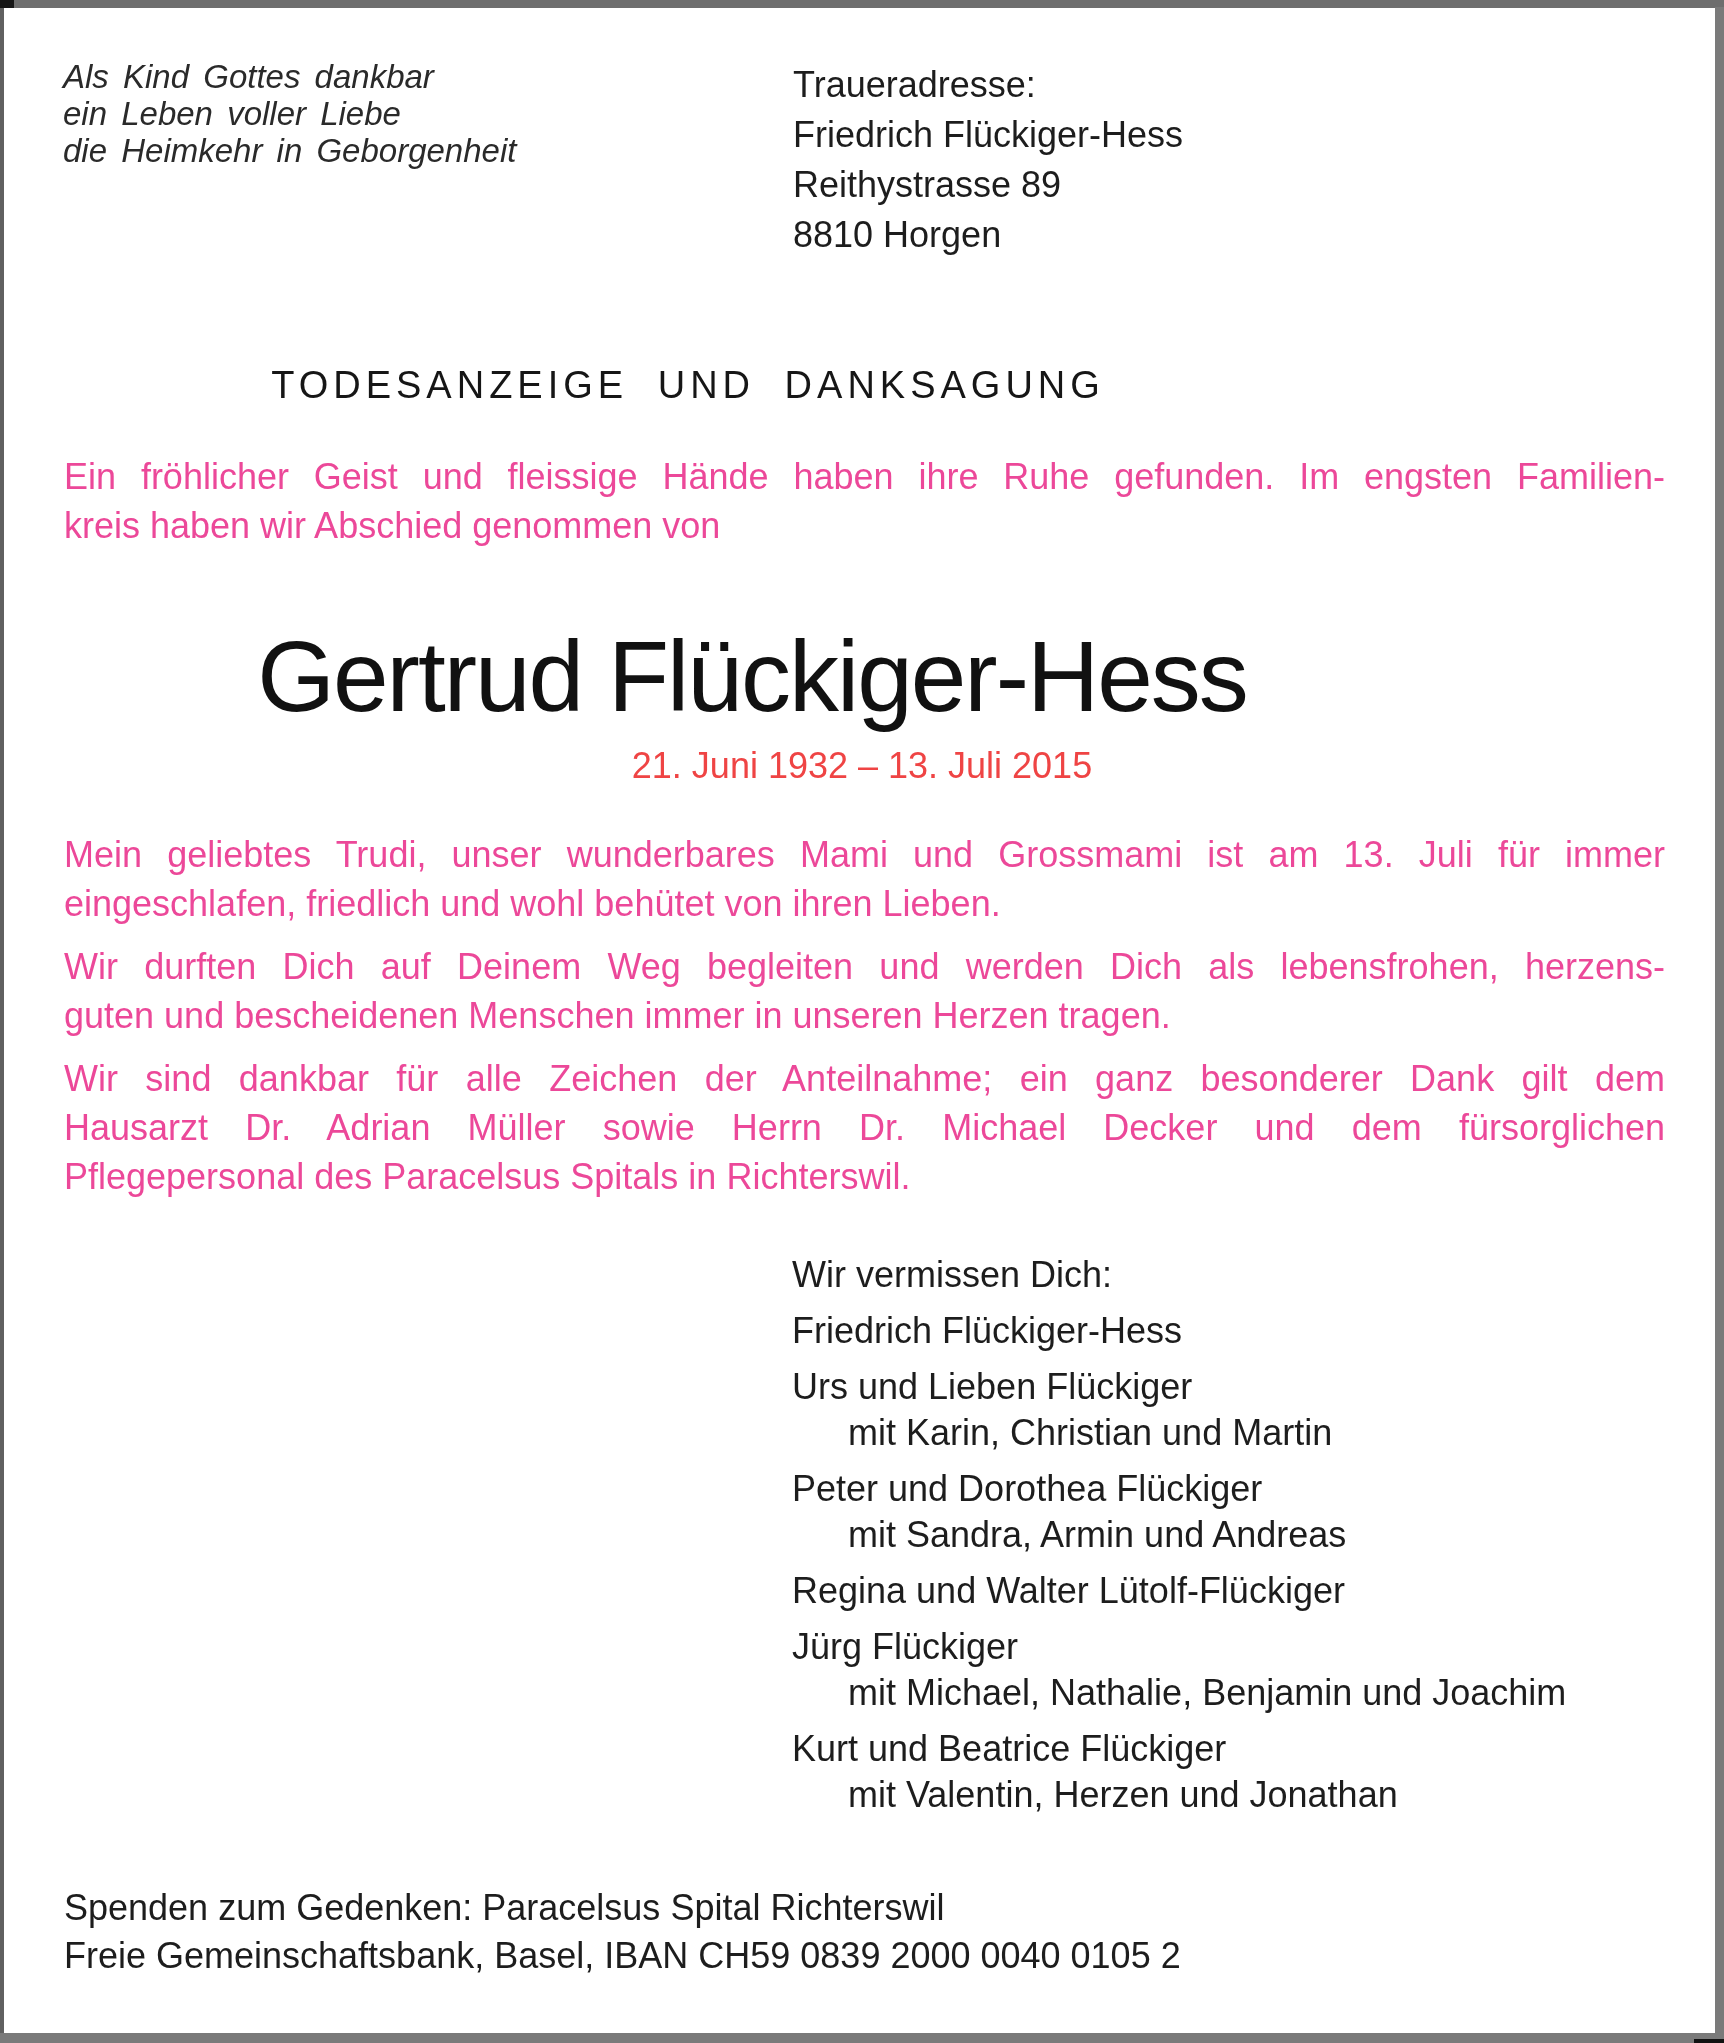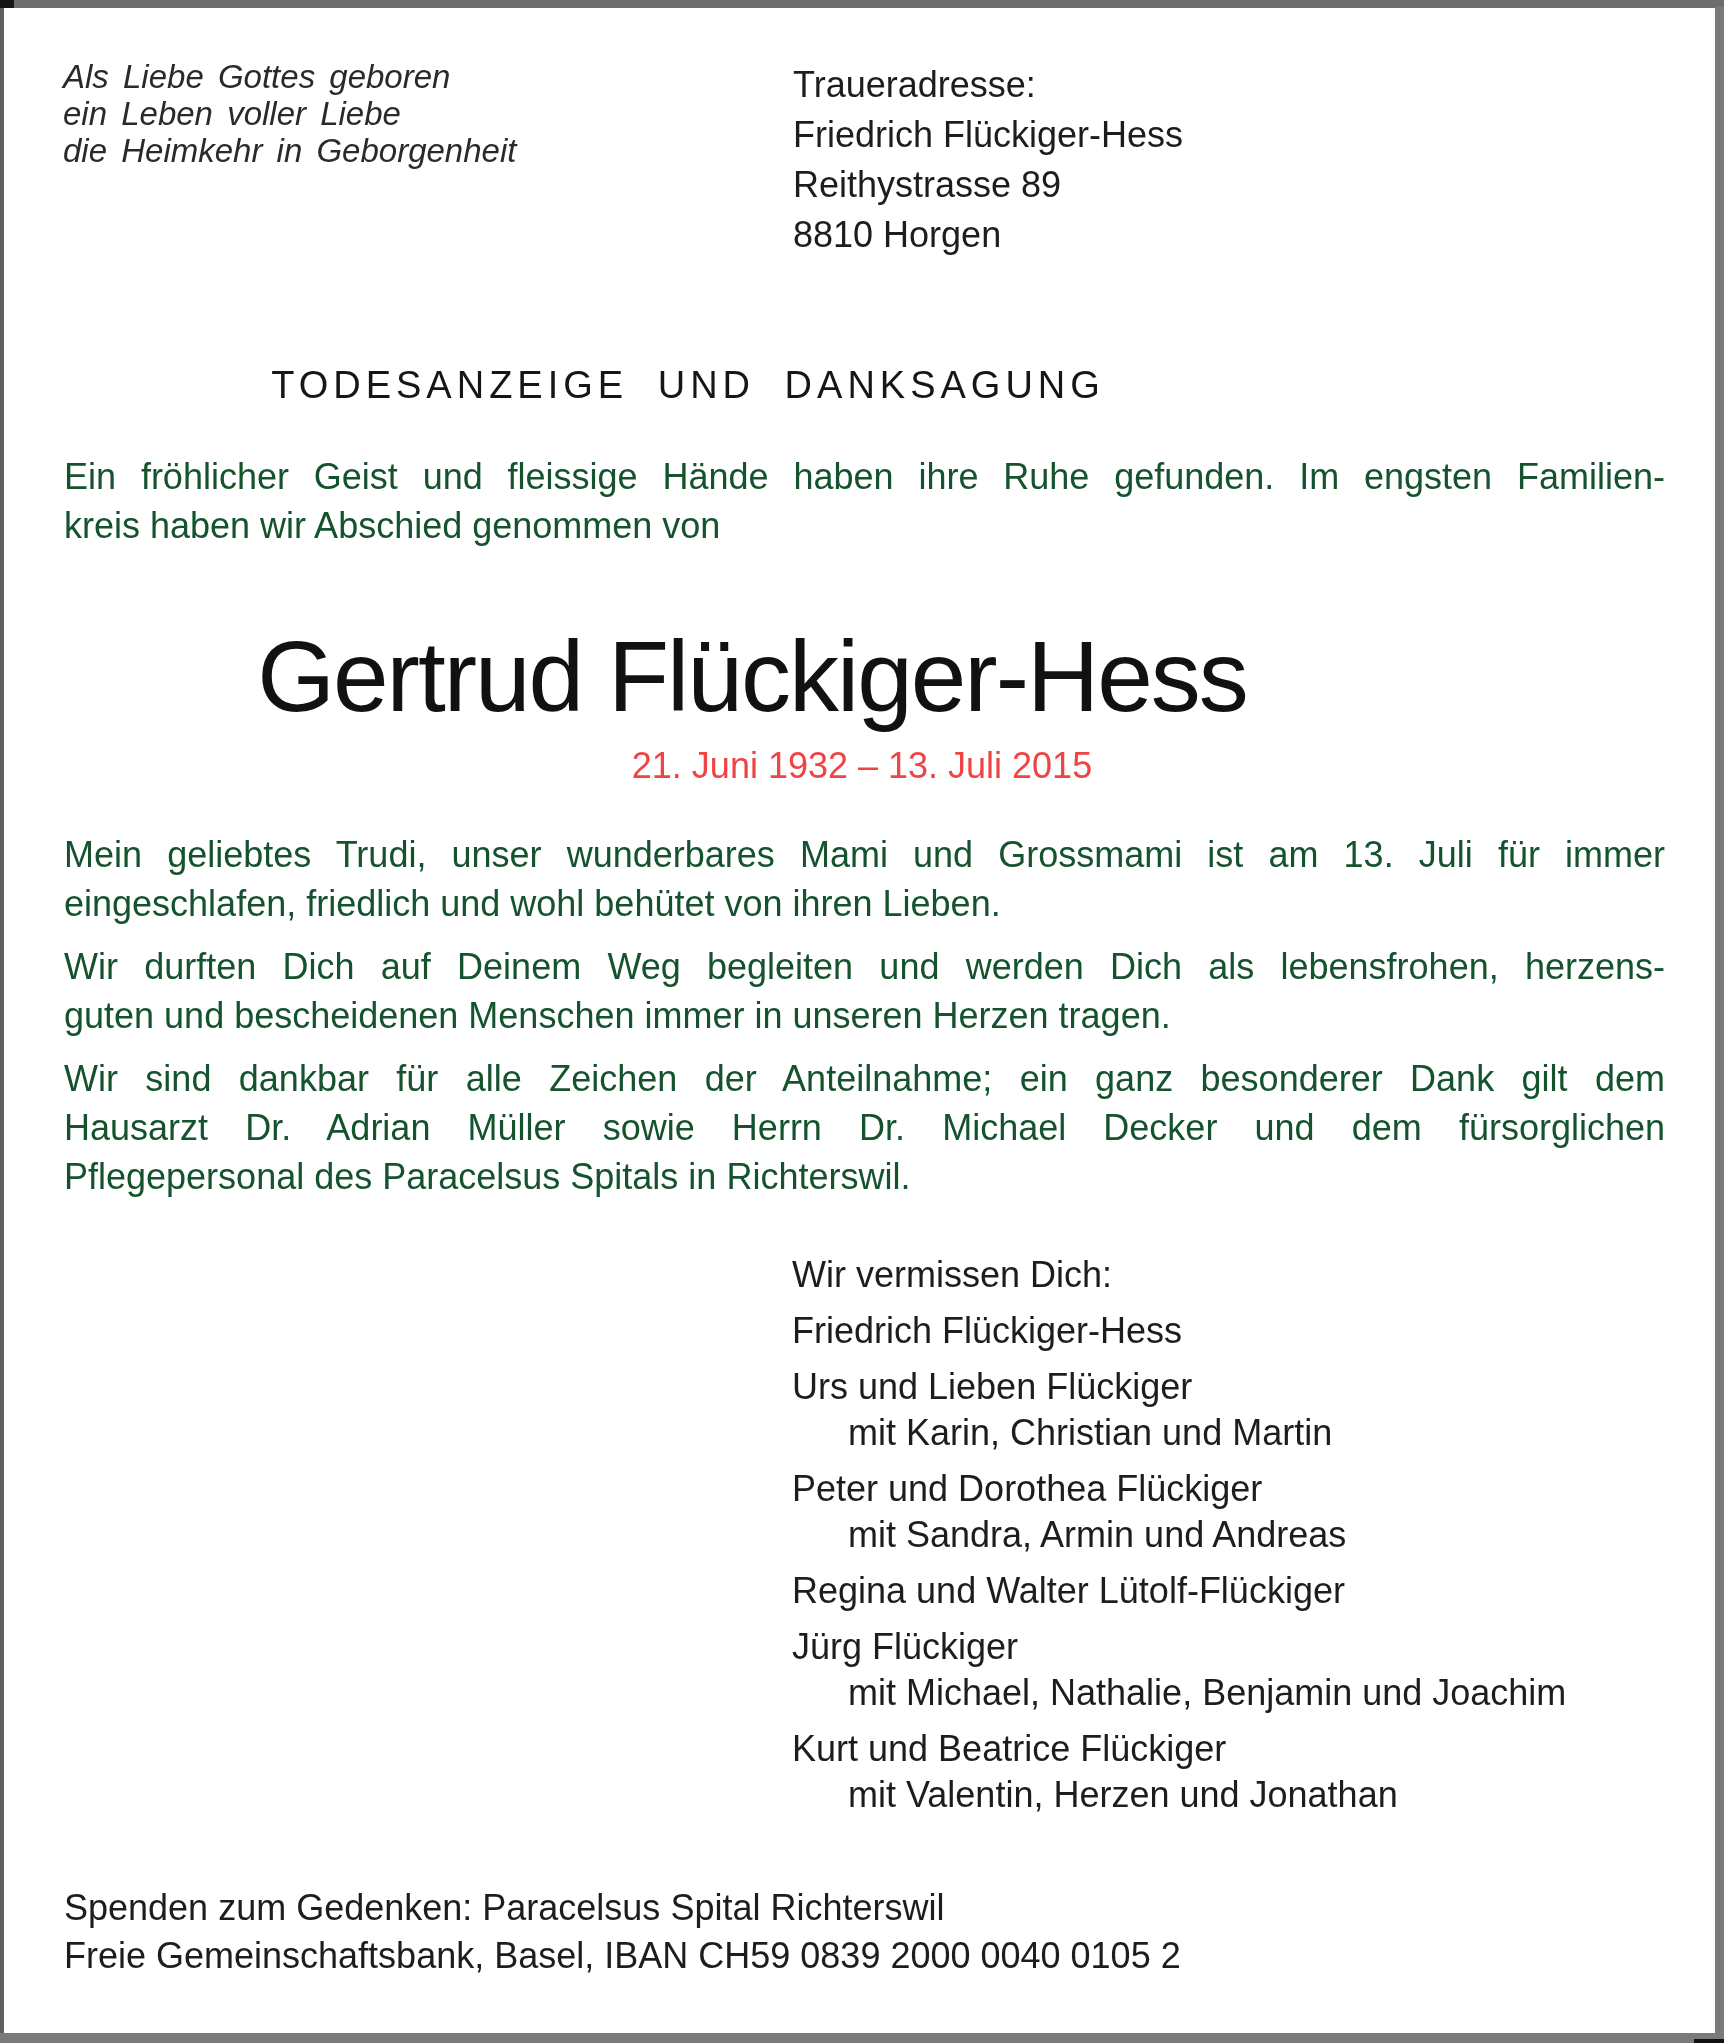--- a/index.html
+++ b/index.html
@@ -29,21 +29,21 @@
     position:absolute;left:793px;top:60px;
     font-size:36px;line-height:50px;white-space:nowrap;
   }
   .heading{
     position:absolute;left:0;top:364px;width:1376px;
     text-align:center;font-size:38px;
     letter-spacing:5px;word-spacing:14px;
     color:#161616;
   }
   .intro,.para{
-    font-size:36px;line-height:49px;color:#14532d;
+    font-size:36px;line-height:49px;color:#ec4899;
   }
   .intro{position:absolute;left:64px;top:452px;width:1601px;}
   .jline{text-align:justify;text-align-last:justify;}
   .jline:last-child{text-align-last:left;}
   .deceased-name{
     position:absolute;left:0;top:619px;width:1504px;
     text-align:center;font-size:100px;letter-spacing:-2px;
     color:#111111;white-space:nowrap;
   }
   .deceased-dates{
@@ -69,21 +69,21 @@
 <div class="page">
 
   <div class="bar bar-top"></div>
   <div class="bar bar-top-accent"></div>
   <div class="bar bar-left"></div>
   <div class="bar bar-right"></div>
   <div class="bar bar-bottom"></div>
   <div class="bar bar-bottom-accent"></div>
 
   <div class="verse">
-    <div>Als Liebe Gottes geboren</div>
+    <div>Als Kind Gottes dankbar</div>
     <div>ein Leben voller Liebe</div>
     <div>die Heimkehr in Geborgenheit</div>
   </div>
 
   <div class="address">
     <div>Traueradresse:</div>
     <div>Friedrich Flückiger-Hess</div>
     <div>Reithystrasse 89</div>
     <div>8810 Horgen</div>
   </div>

